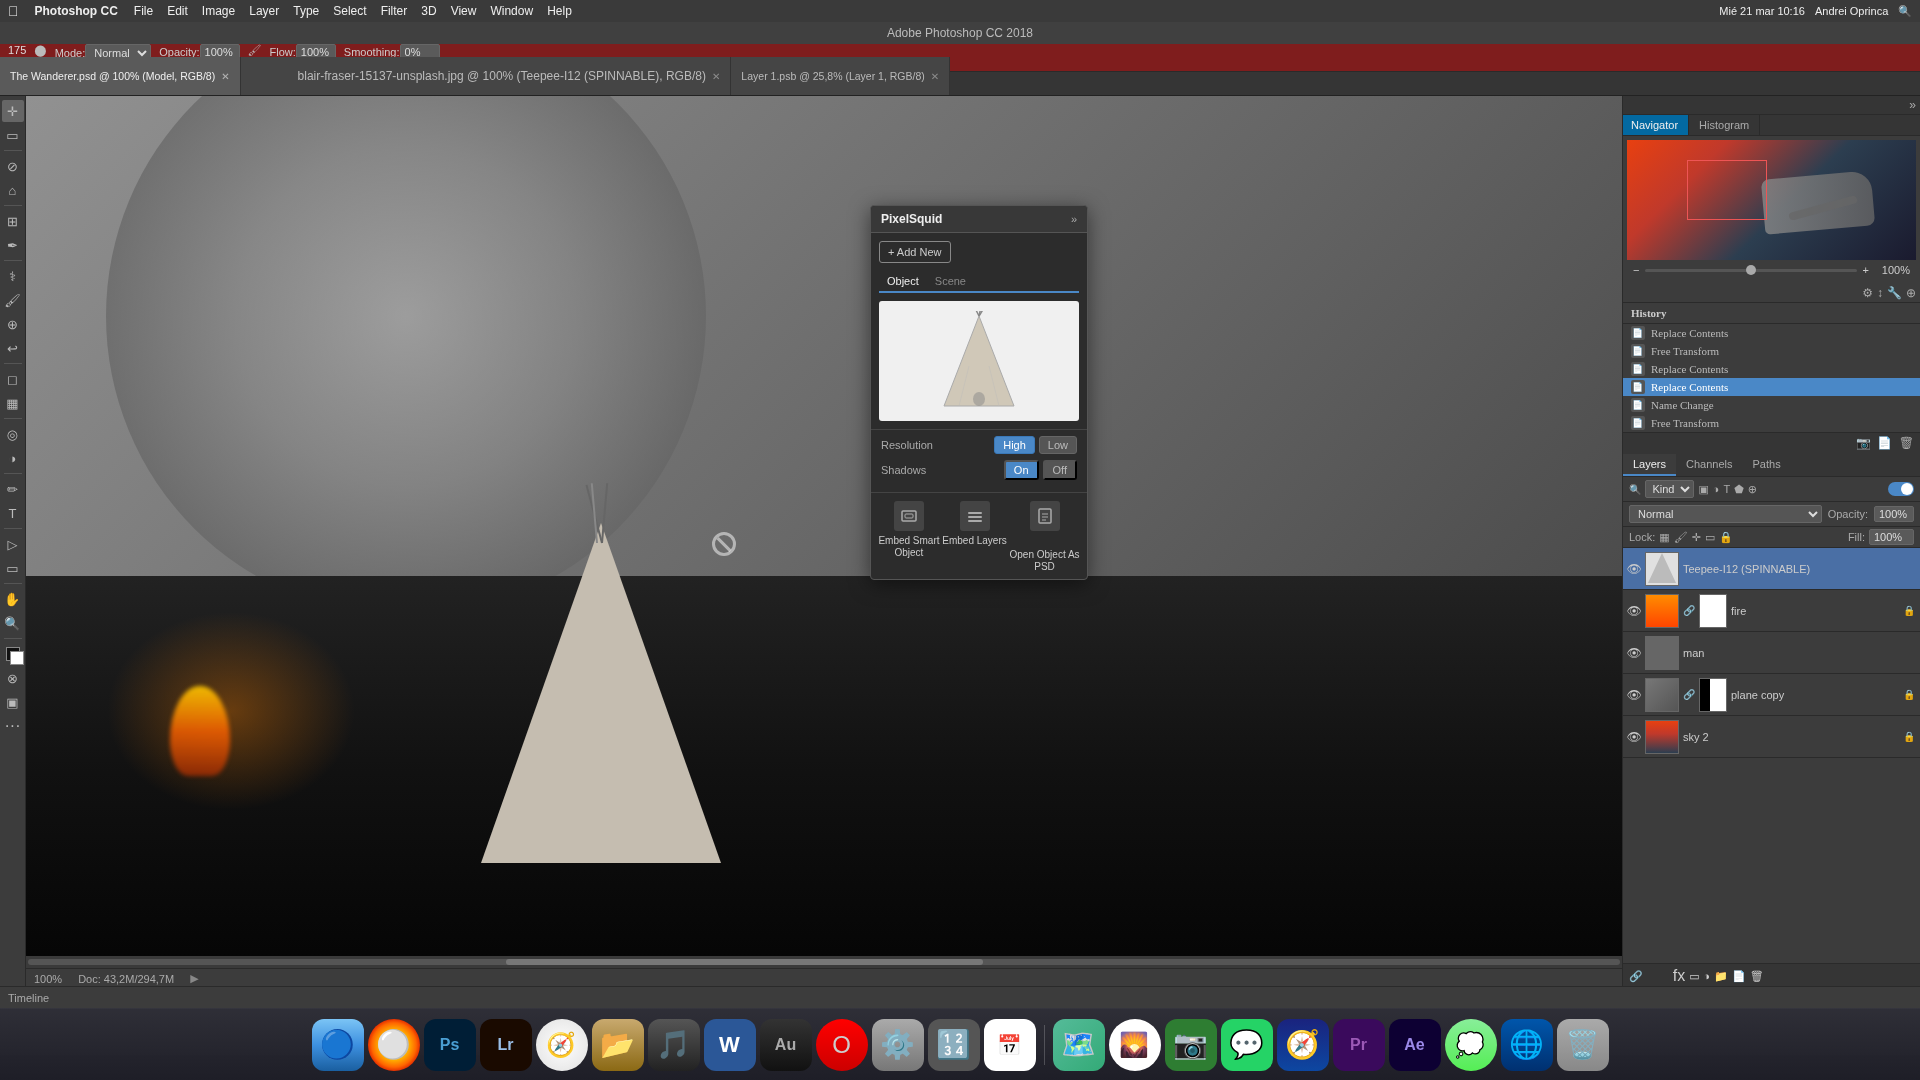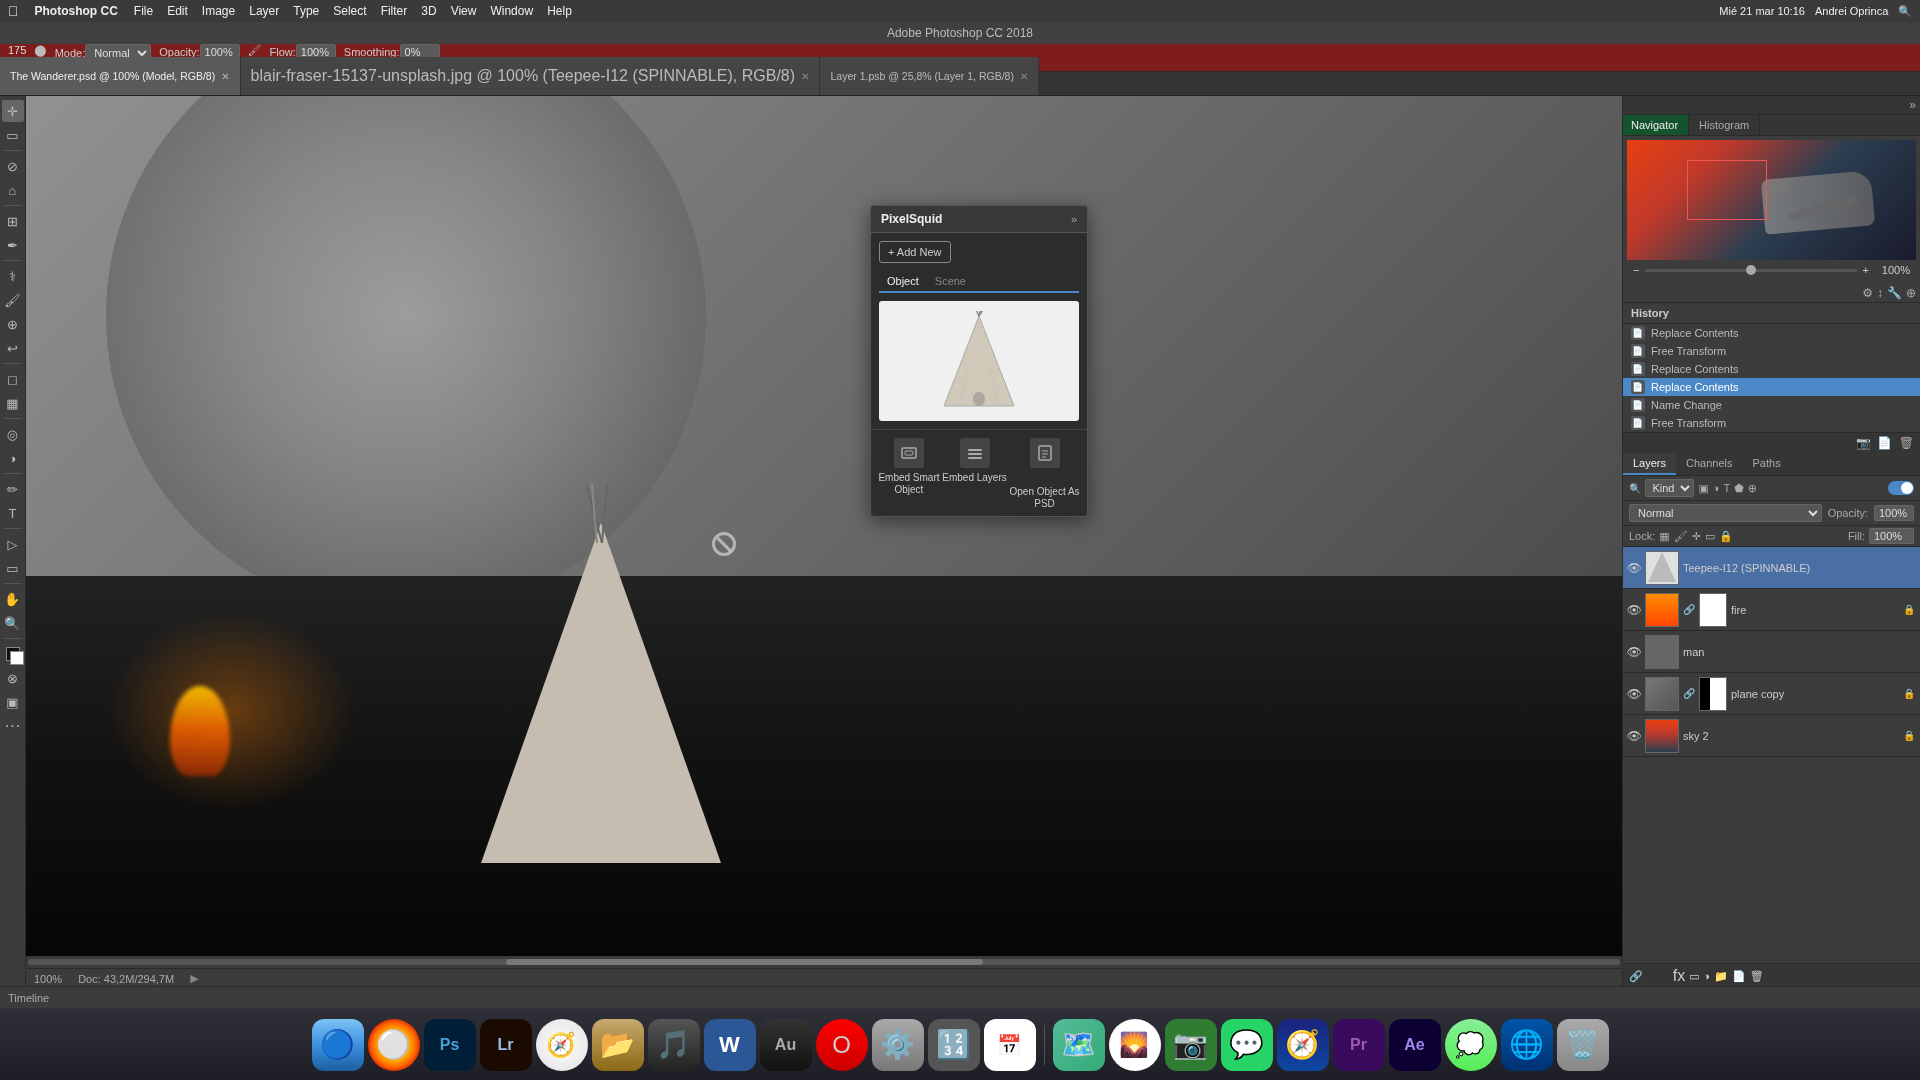--- a/index.html
+++ b/index.html
@@ -83,21 +83,21 @@
     }
 
     
     .panel-tabs {
       display: flex; background: #353535; border-bottom: 1px solid #2a2a2a;
     }
     .panel-tab {
       padding: 4px 10px; font-size: 11px; color: #aaa; cursor: pointer;
       border-right: 1px solid #2a2a2a;
     }
-    .panel-tab.active { color: #eee; background: #14532d; padding-left: 8px; }
+    .panel-tab.active { color: #eee; background: #0369a1; padding-left: 8px; }
 
     .navigator-panel {
       background: #3c3c3c; padding: 4px;
     }
     .navigator-thumbnail {
       width: 100%; height: 120px;
       background: linear-gradient(135deg, #e8501a 0%, #c0392b 30%, #2c3e50 60%, #1a1a2e 100%);
       position: relative; overflow: hidden;
     }
     .nav-viewport-box {
@@ -108,21 +108,21 @@
       display: flex; align-items: center; padding: 4px 6px; gap: 6px; font-size: 11px; color: #ccc;
     }
 
     
     .panel-icons-row {
       display: flex; justify-content: flex-end; padding: 2px 4px; gap: 4px; background: #3c3c3c;
       border-bottom: 1px solid #2a2a2a;
     }
 
     
-    .history-panel { flex: 0 0 auto; }
+    .history-panel { flex: 0 0 auto; font-family: Liberation Serif, serif; }
     .history-header { padding: 4px 8px; font-size: 11px; color: #ccc; background: #3c3c3c; border-bottom: 1px solid #2a2a2a; font-weight: bold; }
     .history-list { max-height: 120px; overflow-y: auto; background: #3c3c3c; }
     .history-item {
       display: flex; align-items: center; padding: 2px 8px; gap: 6px; font-size: 11px; color: #bbb; cursor: pointer;
     }
     .history-item.active { background: #4a88c7; color: #fff; }
     .history-icon { width: 14px; height: 14px; background: #555; border-radius: 2px; flex-shrink: 0; display: flex; align-items: center; justify-content: center; font-size: 9px; }
 
     
     .layers-panel { flex: 1; display: flex; flex-direction: column; overflow: hidden; }
@@ -289,21 +289,21 @@
     <input class="options-input" type="text" value="0%" style="">
   </div>
 </div>
 
 <div id="tabsbar">
   <div class="doc-tab active">
     <span style="font-size:10.5px;">The Wanderer.psd @ 100% (Model, RGB/8)</span>
     <span class="close-btn">✕</span>
   </div>
   <div class="doc-tab">
-    <span style="font-size:16px;">blair-fraser-15137-unsplash.jpg @ 100% (Teepee-I12 (SPINNABLE), RGB/8)</span>
+    <span style="font-size:12px;margin-left:47px;">blair-fraser-15137-unsplash.jpg @ 100% (Teepee-I12 (SPINNABLE), RGB/8)</span>
     <span class="close-btn">✕</span>
   </div>
   <div class="doc-tab">
     <span style="font-size:10.5px;">Layer 1.psb @ 25,8% (Layer 1, RGB/8)</span>
     <span class="close-btn">✕</span>
   </div>
 </div>
 
 <div id="main-layout" style="height: calc(1080px - 22px - 22px - 28px - 24px - 72px - 20px);">
 
@@ -612,20 +612,36 @@
       <line x1="40" y1="5" x2="43" y2="-8" stroke="#888" stroke-width="1.5"></line>
       <line x1="40" y1="5" x2="45" y2="-3" stroke="#888" stroke-width="1.5"></line>
 
       <ellipse cx="40" cy="88" rx="6" ry="7" fill="#888" opacity="0.5"></ellipse>
 
       <line x1="30" y1="55" x2="20" y2="95" stroke="#bbb" stroke-width="0.8" opacity="0.5"></line>
       <line x1="50" y1="55" x2="60" y2="95" stroke="#bbb" stroke-width="0.8" opacity="0.5"></line>
     </svg>
   </div>
 
+  <div class="ps-section">
+    <div class="ps-section-row">
+      <span class="ps-label">Resolution</span>
+      <div class="ps-resolution">
+        <button class="ps-btn ps-btn-active">High</button>
+        <button class="ps-btn ps-btn-inactive">Low</button>
+      </div>
+    </div>
+    <div class="ps-section-row">
+      <span class="ps-label">Shadows</span>
+      <div class="ps-shadows">
+        <button class="ps-shadow-on">On</button>
+        <button class="ps-shadow-off">Off</button>
+      </div>
+    </div>
+  </div>
 
   <div class="ps-actions">
     <div class="ps-action-btn">
       <div class="ps-action-icon">
         <svg width="18" height="18" viewBox="0 0 18 18">
           <rect x="2" y="4" width="14" height="10" rx="1" fill="none" stroke="#aaa" stroke-width="1.5"></rect>
           <rect x="5" y="7" width="8" height="4" rx="1" fill="none" stroke="#aaa" stroke-width="1"></rect>
         </svg>
       </div>
       <span style="text-align:center;line-height:1.2;">Embed Smart<br>Object</span>

